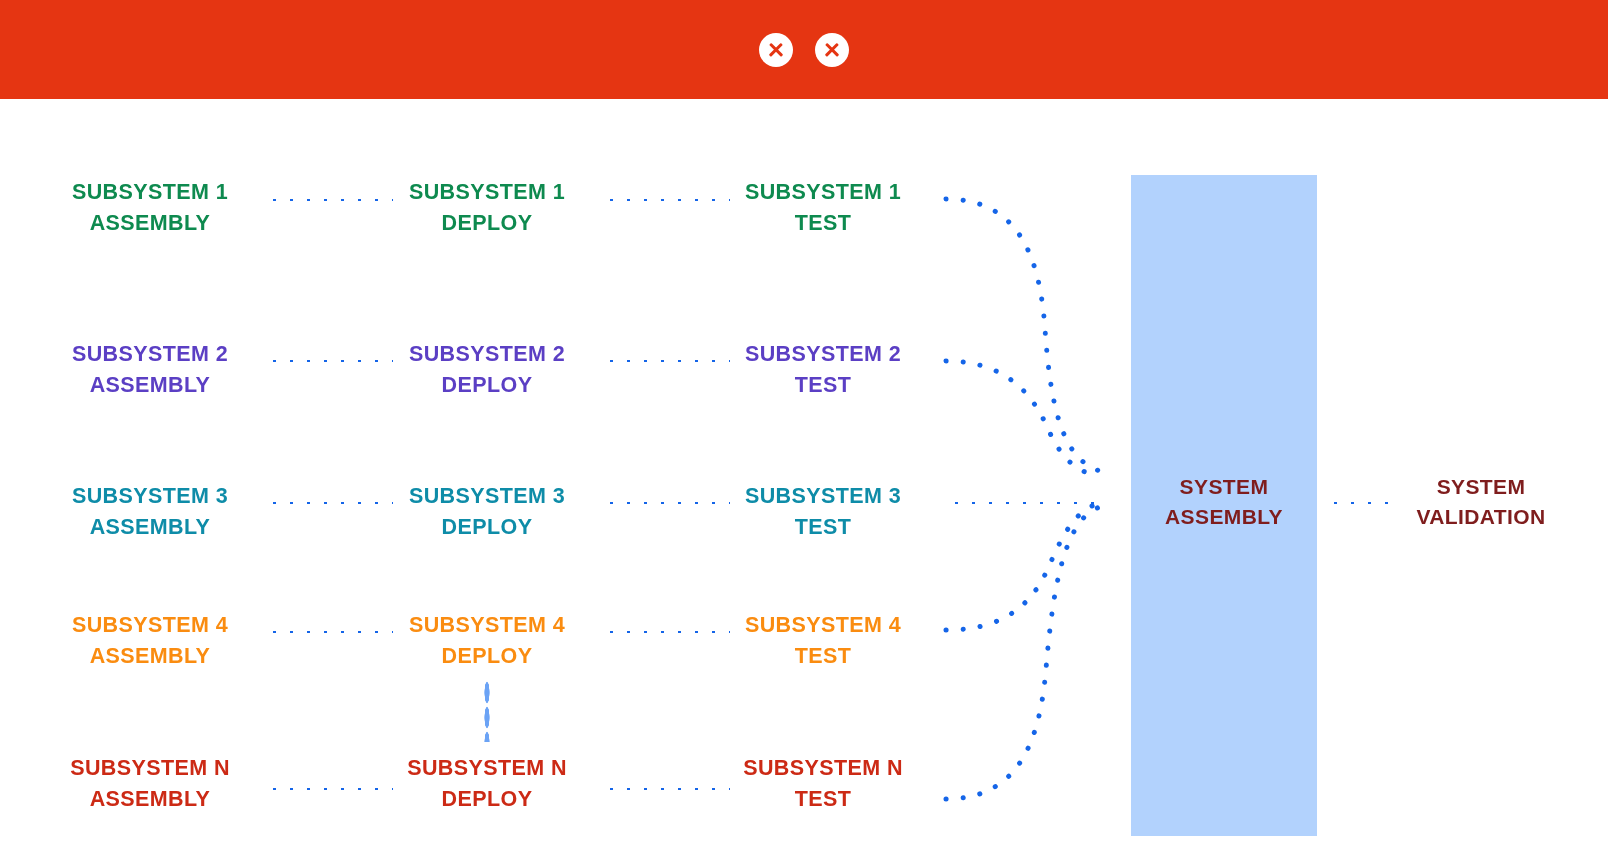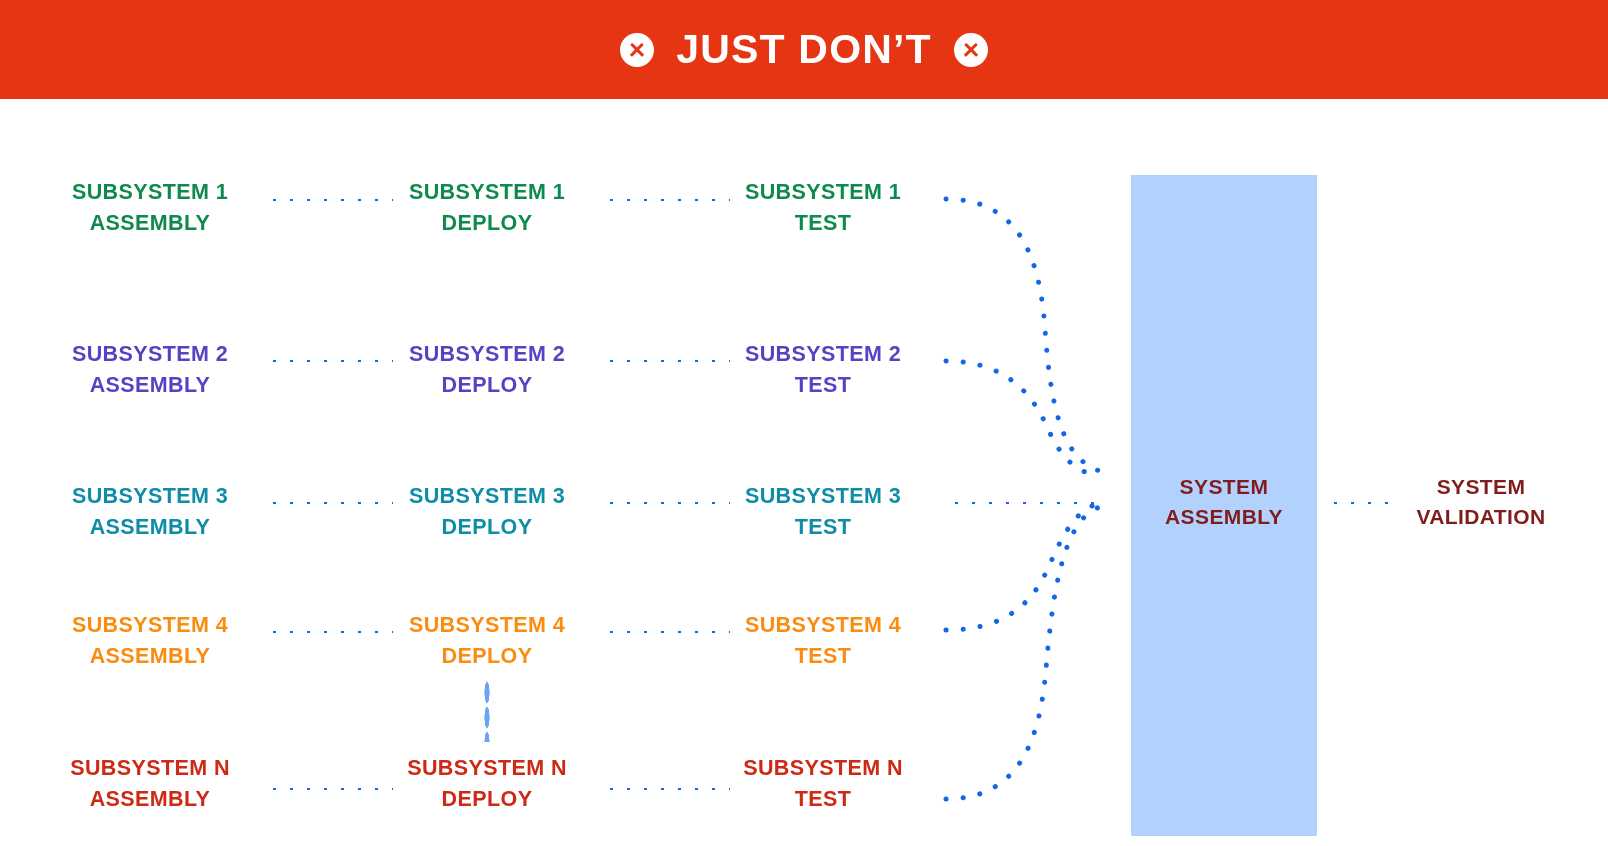--- a/index.html
+++ b/index.html
@@ -131,21 +131,20 @@
     stroke-linecap: round;
     stroke-dasharray: 0.1 17;
   }
 </style>
 </head>
 <body>
 
 <div class="banner">
   <div class="banner-inner">
     <span class="x-badge"></span>
-    <span class="banner-title">JUST DON’T</span>
     <span class="x-badge"></span>
   </div>
 </div>
 
 <div class="canvas">
 
   <div class="sys-block"></div>
 
   <svg class="curves" viewBox="0 0 1608 747">
 

